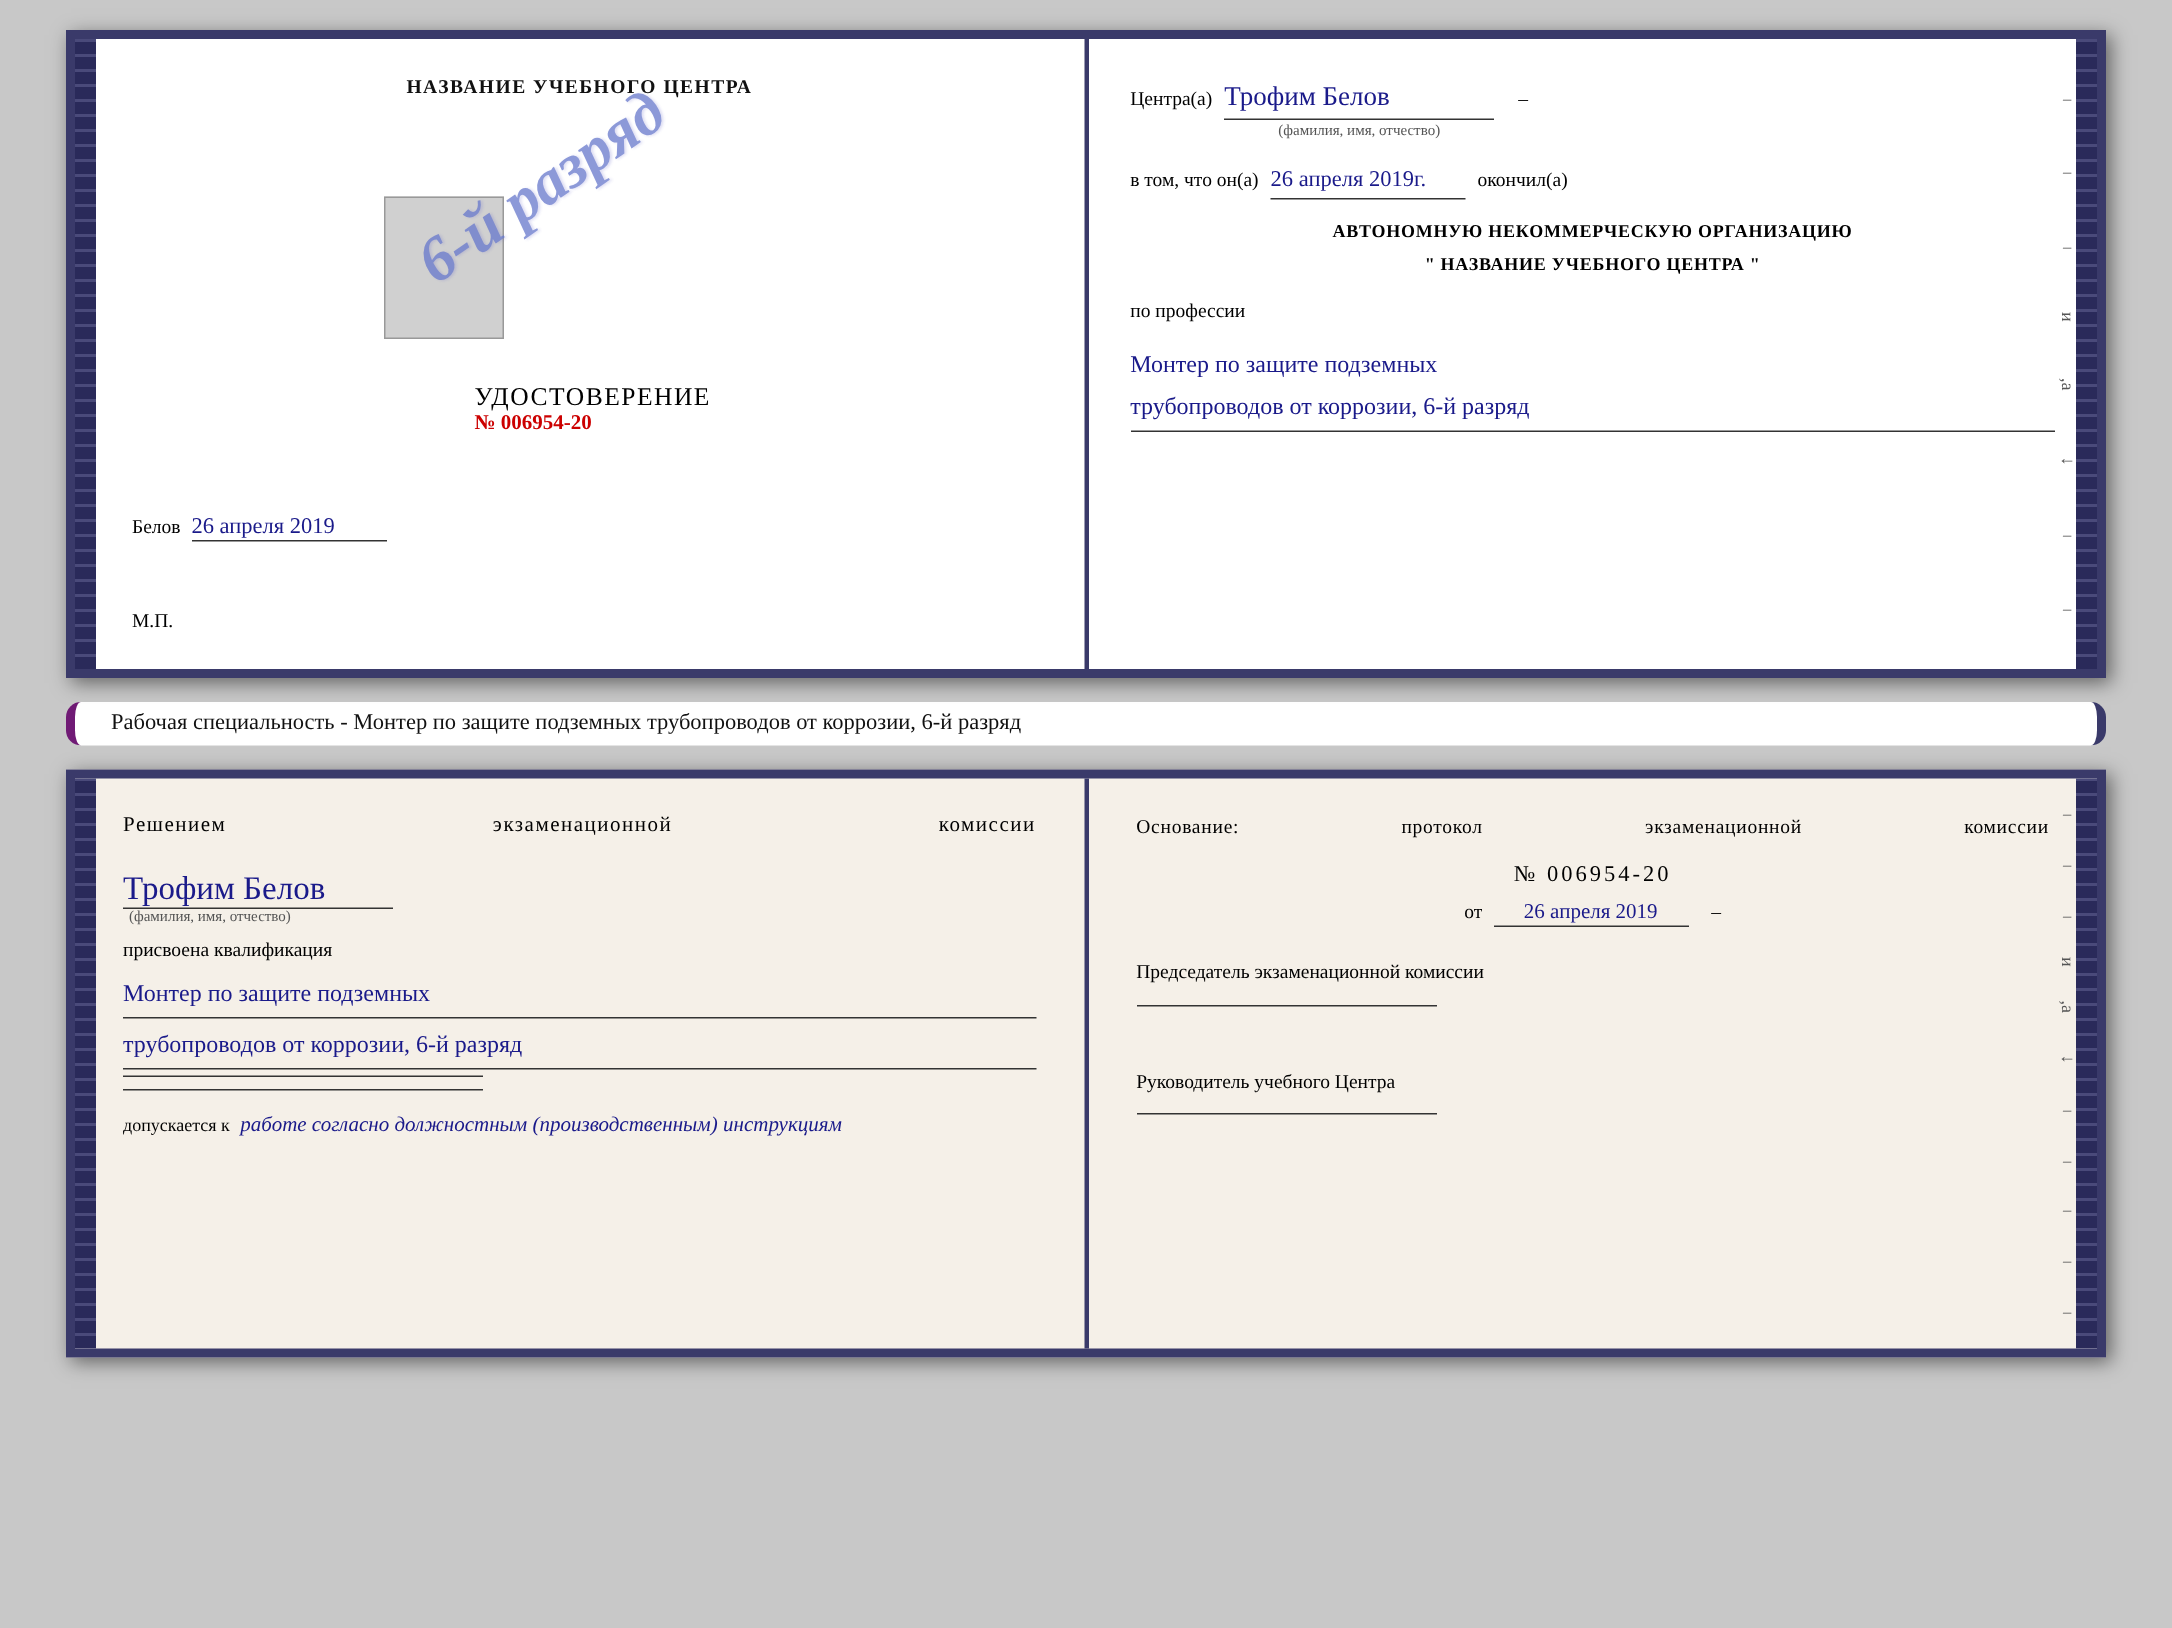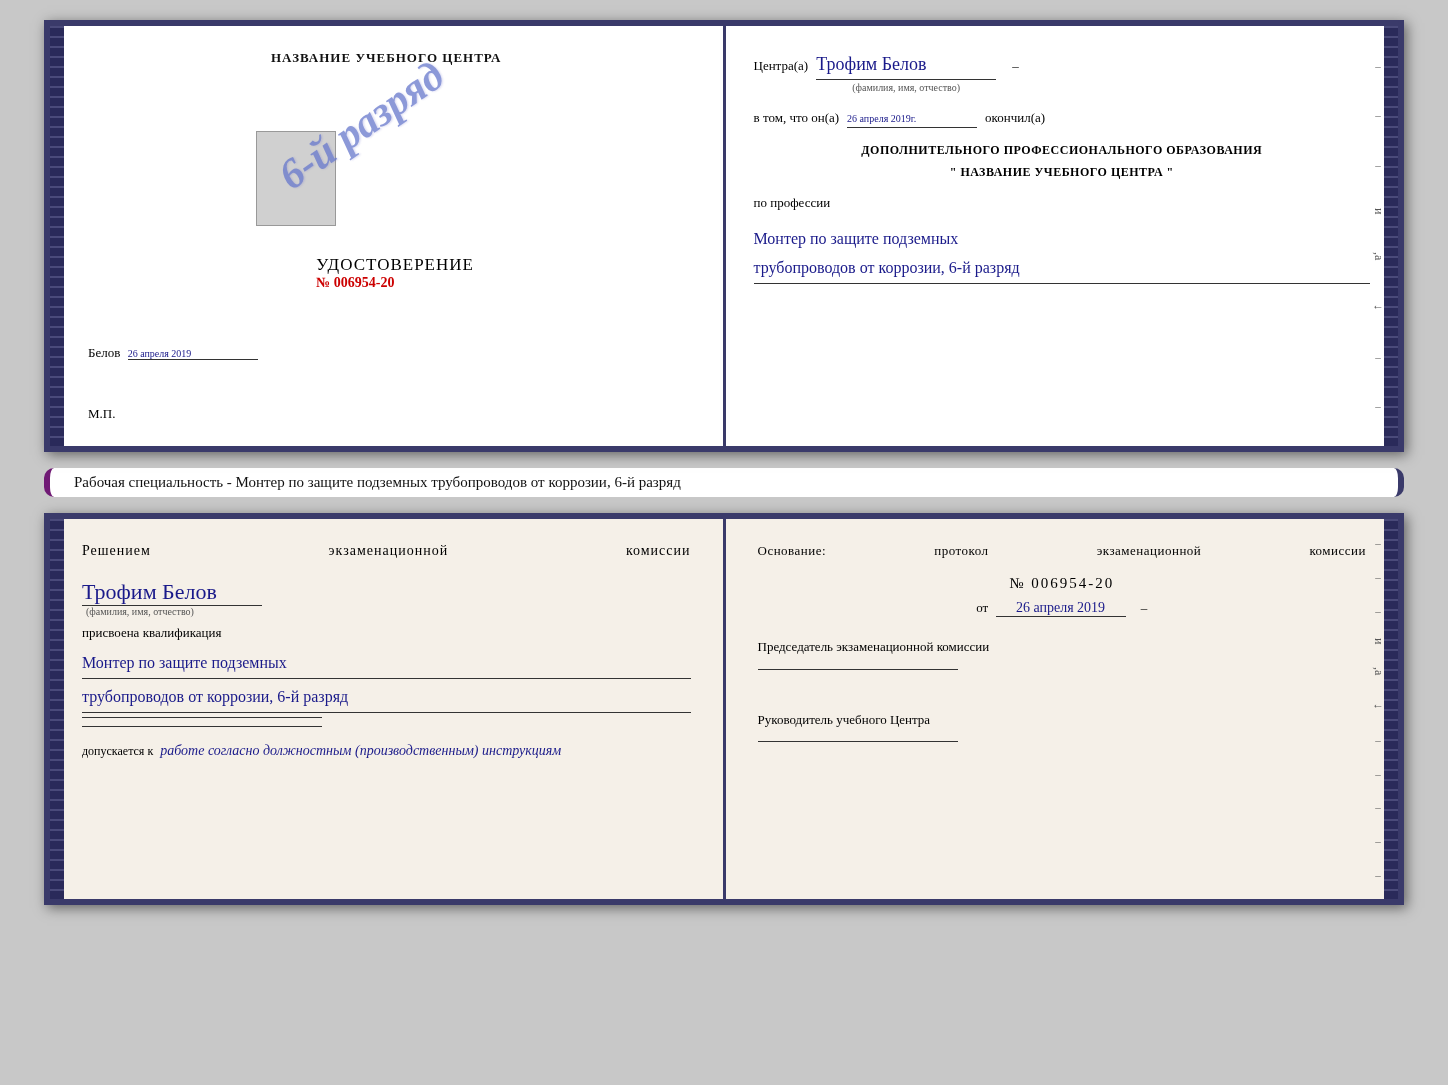--- a/index.html
+++ b/index.html
@@ -169,21 +169,21 @@
     .handwritten-large {
       font-family: 'Segoe Script', 'Brush Script MT', cursive;
       color: #1a1a8a;
       font-size: 16px;
       line-height: 1.8;
     }
 
     .handwritten-date {
       font-family: 'Segoe Script', 'Brush Script MT', cursive;
       color: #1a1a8a;
-      font-size: 10px;
+      font-size: 15px;
       border-bottom: 1px solid #333;
       display: inline-block;
       min-width: 130px;
     }
 
     .block-text {
       font-size: 12px;
       font-weight: bold;
       letter-spacing: 0.5px;
       text-align: center;
@@ -402,21 +402,21 @@
       <span style="margin-left:8px;">–</span>
     </div>
 
     <div class="cert-right-row" style="display:flex;align-items:baseline;gap:8px;flex-wrap:wrap;">
       <span>в том, что он(а)</span>
       <span class="handwritten-date">26 апреля 2019г.</span>
       <span>окончил(а)</span>
     </div>
 
     <div class="cert-right-row" style="margin-top:6px;">
-      <div class="block-text">ДОПОЛНИТЕЛЬНОГО ПРОФЕССИОНАЛЬНОГО ОБРАЗОВАНИЯ</div>
+      <div class="block-text">АВТОНОМНУЮ НЕКОММЕРЧЕСКУЮ ОРГАНИЗАЦИЮ</div>
       <div class="block-text">"   НАЗВАНИЕ УЧЕБНОГО ЦЕНТРА   "</div>
     </div>
 
     <div class="cert-right-row" style="margin-top:10px;">
       <span>по профессии</span>
     </div>
 
     <div class="cert-right-row">
       <div class="handwritten-large">
         <span>Монтер по защите подземных</span>

